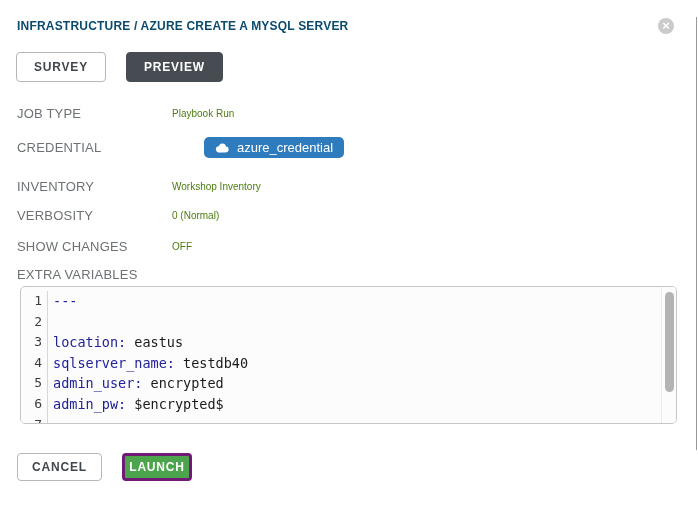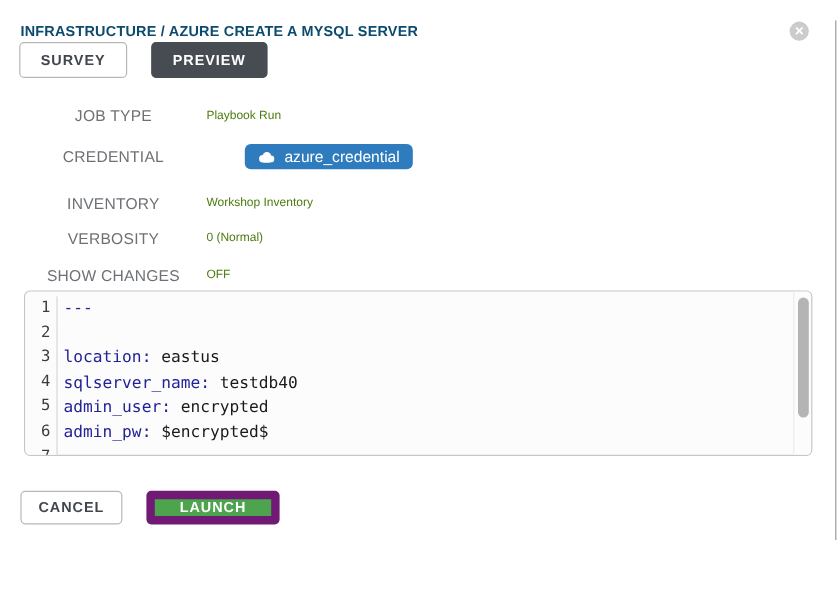--- a/index.html
+++ b/index.html
@@ -45,20 +45,21 @@
     font-size: 13px;
     font-weight: 700;
     line-height: 15px;
     text-align: center;
     cursor: pointer;
     user-select: none;
     margin-right: 7px;
   }
   
   .tabs {
+    margin-top: 17px;
     margin-left: -1px;
     display: flex;
     gap: 20px;
     align-items: flex-end;
   }
   .tab {
     height: 30px;
     padding: 0 17px;
     font-family: "Liberation Sans", sans-serif;
     font-size: 12px;
@@ -87,21 +88,20 @@
   .row-credential  { margin-top: 13px; height: 21px; gap: 32px; }
   .row-inventory   { margin-top: 17px; }
   .row-verbosity   { margin-top: 7px; }
   .row-show-changes{ margin-top: 9px; }
   .lbl {
     width: 155px;
     flex: none;
     font-size: 13px;
     color: #6d7175;
     letter-spacing: 0.2px;
-    text-align: center;
   }
   .val {
     font-size: 10px;
     color: #4d7c0f;
   }
   .badge {
     display: inline-flex;
     align-items: center;
     gap: 8px;
     height: 21px;
@@ -188,23 +188,23 @@
     border-radius: 4px;
     cursor: pointer;
   }
   .btn-cancel {
     width: 85px;
     background: #ffffff;
     border: 1px solid #b7b7b7;
     color: #41464d;
   }
   .btn-launch {
-    width: 111px;
+    width: 70px;
     background: #4ca44c;
-    border: 7px solid #701a75;
+    border: 3px solid #701a75;
     color: #ffffff;
   }
 </style>
 </head>
 <body>
 
 <div class="modal">
   <div class="right-edge"></div>
 
   <div class="header">
@@ -245,20 +245,21 @@
   <div class="row row-verbosity">
     <div class="lbl">VERBOSITY</div>
     <div class="val">0 (Normal)</div>
   </div>
 
   <div class="row row-show-changes">
     <div class="lbl">SHOW CHANGES</div>
     <div class="val">OFF</div>
   </div>
 
+  <div class="ev-label">EXTRA VARIABLES</div>
 
   <div class="editor">
     <div class="cm-line">
       <span class="ln">1</span>
       <span class="code"><span class="yaml-key">---</span><span class="yaml-rest"></span></span>
     </div>
     <div class="cm-line">
       <span class="ln">2</span>
     </div>
     <div class="cm-line">

